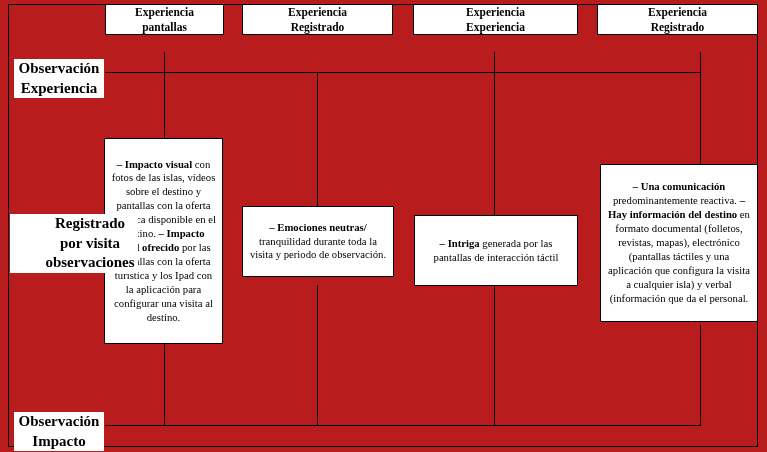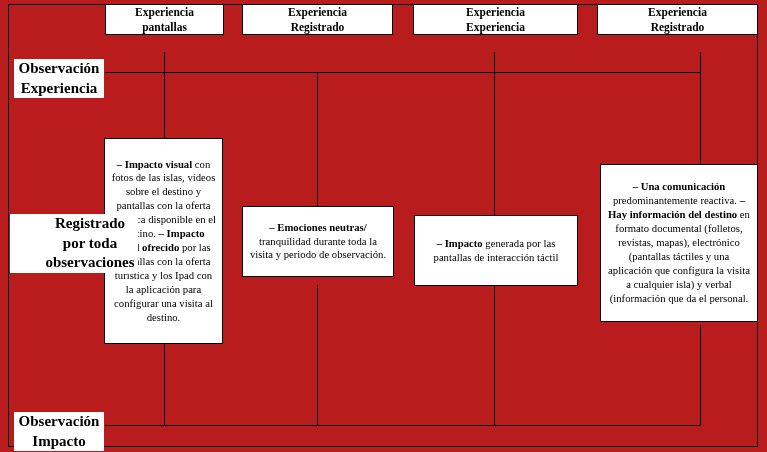--- a/index.html
+++ b/index.html
@@ -140,38 +140,38 @@
   <div class="hline" style="left:105px; top:72px; width:596px;"></div>
   <div class="hline" style="left:105px; top:425px; width:596px;"></div>
 
   <div class="row-label" style="left:14px; top:59px; width:90px;">
     <span>Observación</span><br>
     <span>Experiencia</span>
   </div>
 
   <div class="row-label" style="left:10px; top:214px; width:96px;padding-left:32px;">
     <span>Registrado</span><br>
-    <span>por toda</span><br>
+    <span>por visita</span><br>
     <span>observaciones</span>
   </div>
 
   <div class="row-label" style="left:14px; top:412px; width:90px;">
     <span>Observación</span><br>
     <span>Impacto</span>
   </div>
 
   <div class="content-box" style="left:104px; top:138px; width:119px; height:206px;">
     <span class="txt"><b>– Impacto visual </b><span>con fotos de las islas, vídeos sobre el destino y pantallas con la oferta turística disponible en el destino.</span><b> – Impacto táctil ofrecido </b><span>por las pantallas con la oferta turística y los Ipad con la aplicación para configurar una visita al destino.</span></span>
   </div>
 
   <div class="content-box" style="left:242px; top:206px; width:152px; height:71px;">
     <span class="txt"><b>– Emociones neutras/ </b><span>tranquilidad durante toda la visita y periodo de observación.</span></span>
   </div>
 
   <div class="content-box" style="left:414px; top:215px; width:164px; height:71px;">
-    <span class="txt"><b>– Impacto </b><span>generada por las pantallas de interacción táctil</span></span>
+    <span class="txt"><b>– Intriga </b><span>generada por las pantallas de interacción táctil</span></span>
   </div>
 
   <div class="content-box" style="left:600px; top:164px; width:158px; height:158px;">
     <span class="txt"><b>– Una comunicación </b><span>predominantemente reactiva.</span><b> – Hay información del destino </b><span>en formato documental (folletos, revistas, mapas), electrónico (pantallas táctiles y una aplicación que configura la visita a cualquier isla) y verbal (información que da el personal.</span></span>
   </div>
 
 </div>
 
 </body></html>

